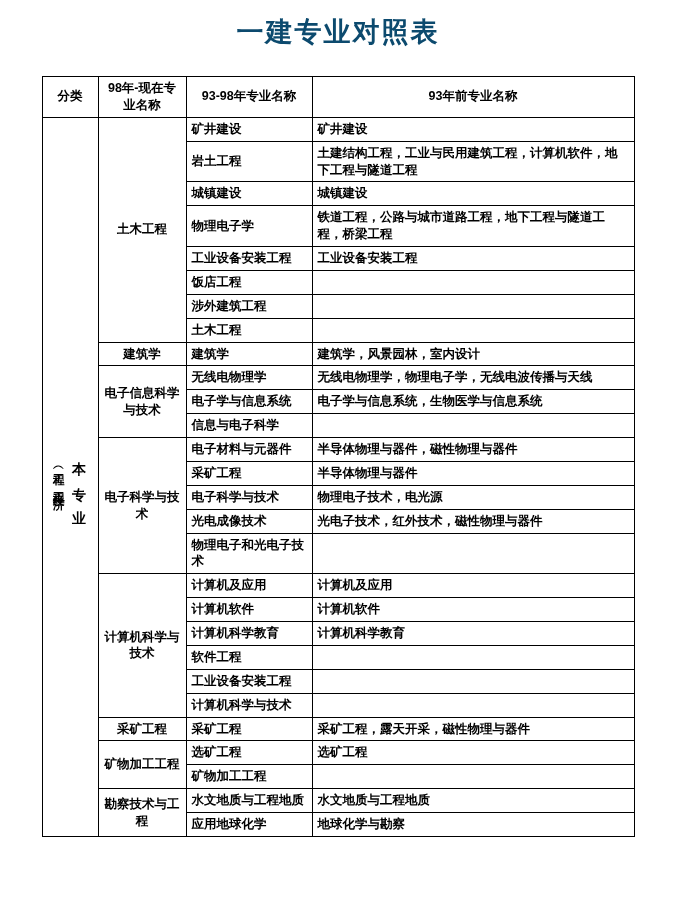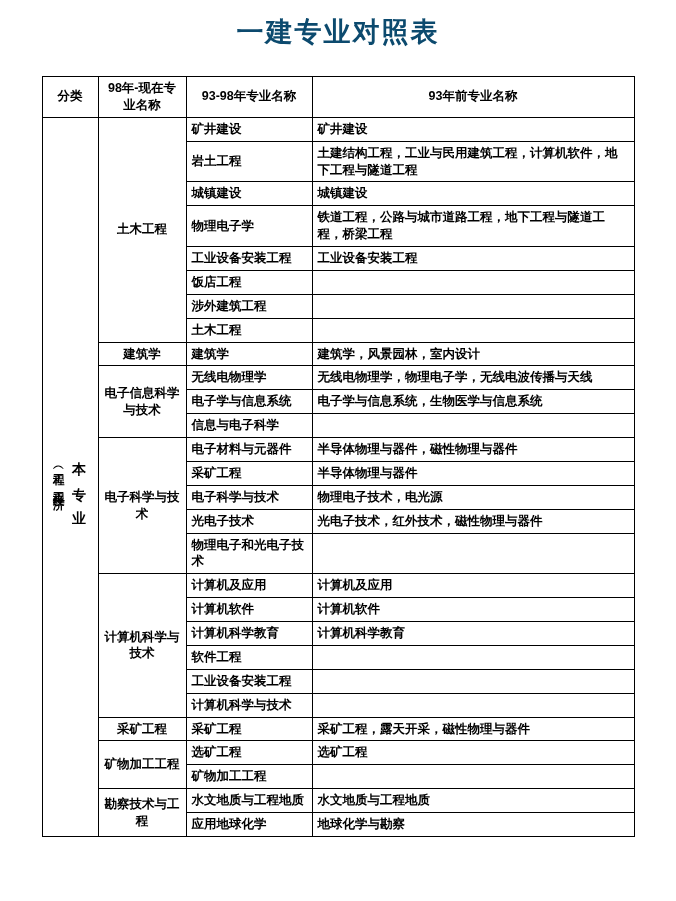--- a/index.html
+++ b/index.html
@@ -180,21 +180,21 @@
       </tr>
       <tr class="rowh">
         <td class="c2">采矿工程</td>
         <td class="c3">半导体物理与器件</td>
       </tr>
       <tr class="rowh">
         <td class="c2">电子科学与技术</td>
         <td class="c3">物理电子技术，电光源</td>
       </tr>
       <tr class="rowh">
-        <td class="c2">光电子技术</td>
+        <td class="c2">光电成像技术</td>
         <td class="c3">光电子技术，红外技术，磁性物理与器件</td>
       </tr>
       <tr>
         <td class="c2">物理电子和光电子技术</td>
         <td class="c3"></td>
       </tr>
 
       <tr class="rowh">
         <td class="grp-cell" rowspan="6">计算机科学与技术</td>
         <td class="c2">计算机及应用</td>

